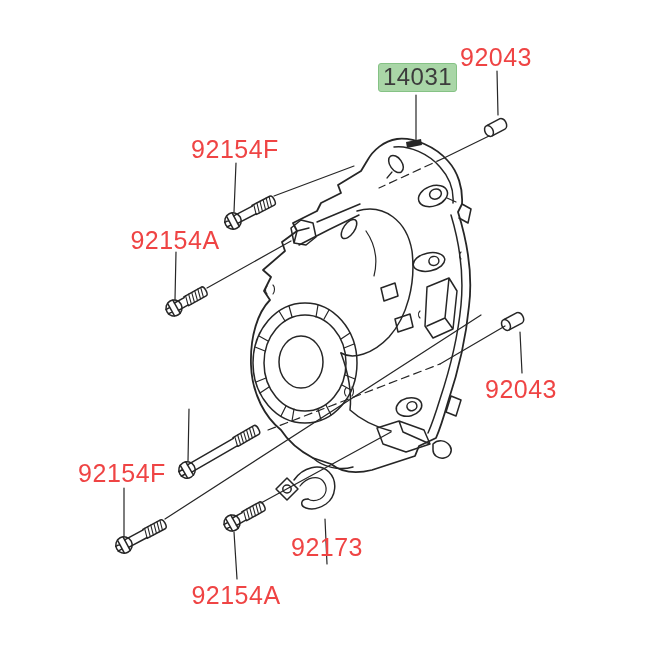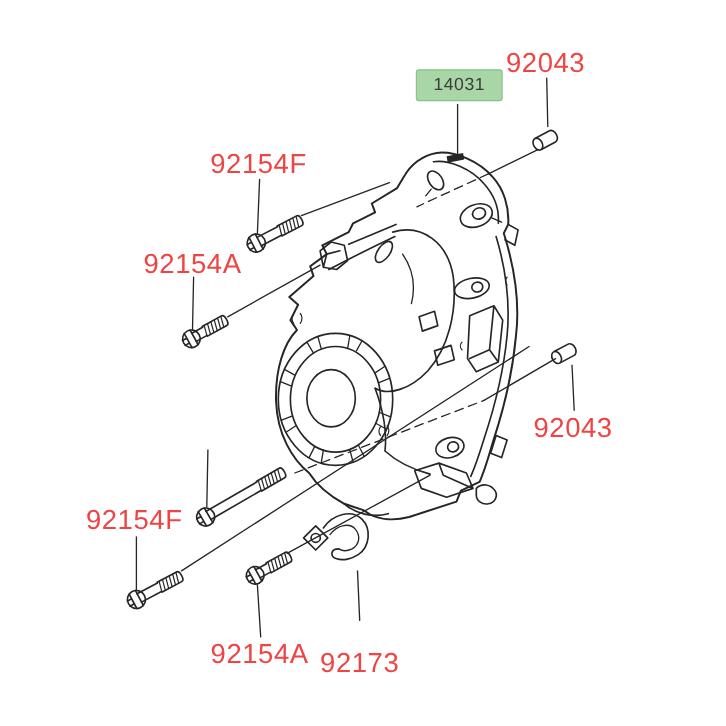--- a/index.html
+++ b/index.html
@@ -20,30 +20,30 @@
     white-space:nowrap;
     letter-spacing:0.5px;
   }
   .lbl-92154f-top{left:235px;top:135px;}
   .lbl-92154a-left{left:175px;top:226px;}
   .lbl-92043-top{left:496px;top:43px;}
   .lbl-92154g{left:189px;top:383px;}
   .lbl-92154f-bottom{left:122px;top:459px;}
   .lbl-92154a-bottom{left:236px;top:581px;}
   .lbl-92043-right{left:521px;top:375px;}
-  .lbl-92173{left:327px;top:589px;}
+  .lbl-92173{left:327px;top:533px;}
   .tag-14031{
     position:absolute;
     left:378px;top:63px;
     width:79px;height:29px;
     background:#a9d6a7;
     border:1px solid #85c285;
     border-radius:3px;
-    display:flex;align-items:center;justify-content:center;
-    font-size:16px;
+    display:flex;align-items:flex-end;justify-content:center;
+    font-size:24px;
     color:#3c3c3c;
     letter-spacing:0.5px;
     box-sizing:border-box;
     cursor:pointer;
   }
 </style>
 </head>
 <body>
 
 <div id="stage">

